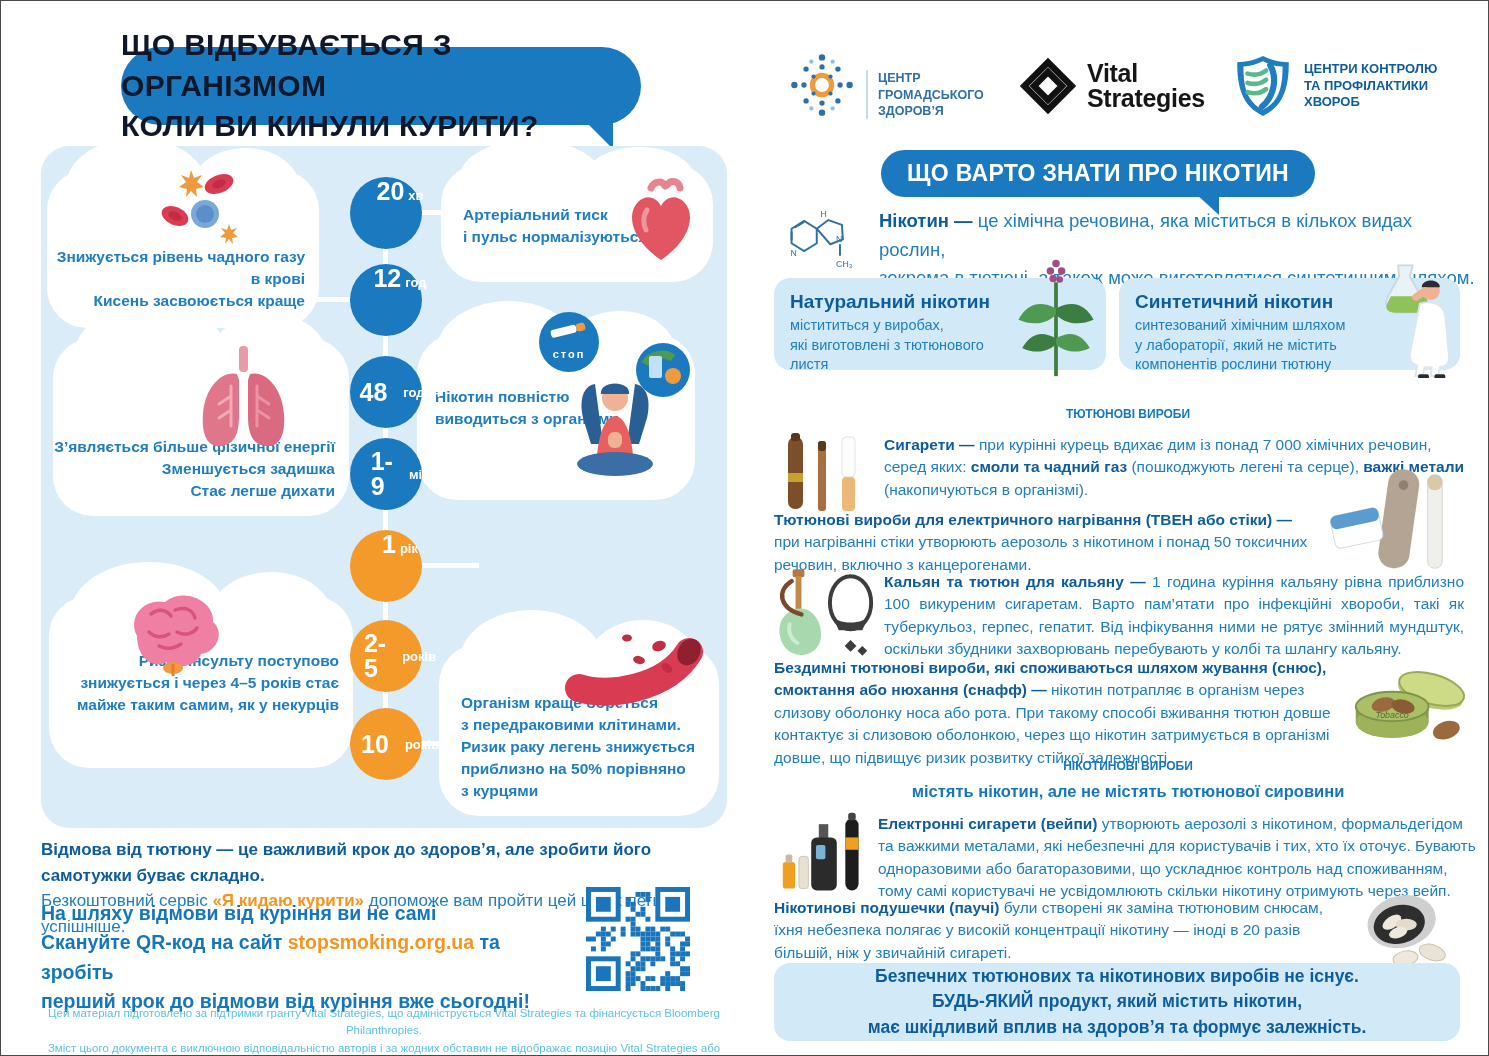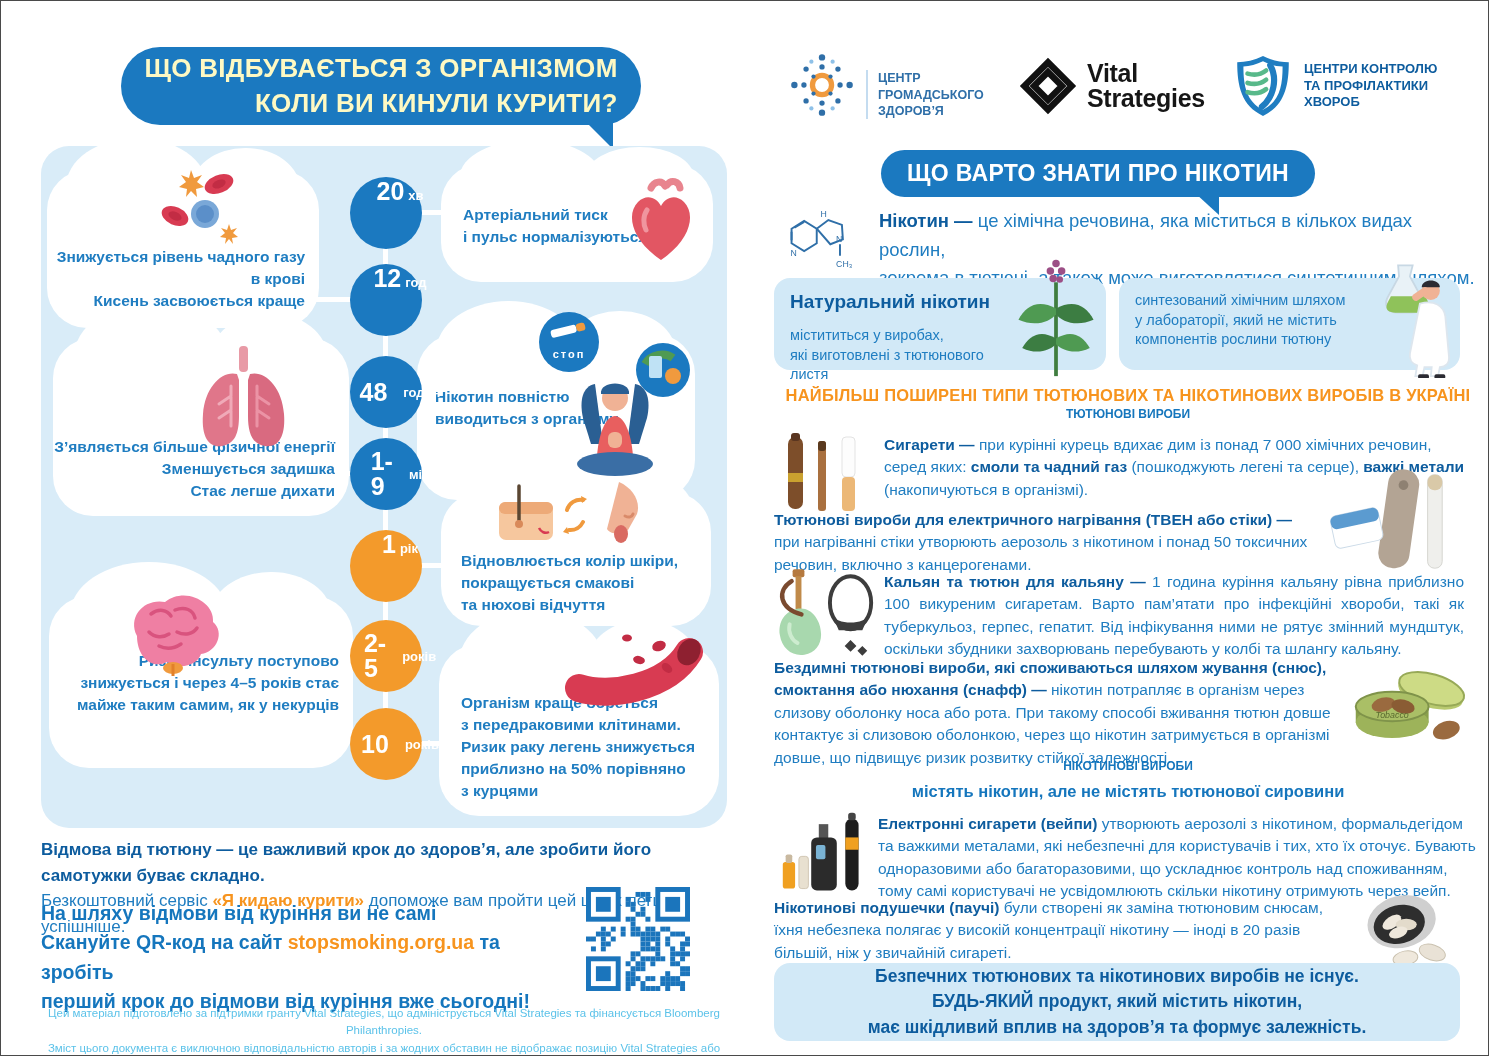--- a/index.html
+++ b/index.html
@@ -7,21 +7,21 @@
   .page { position:relative; width:1489px; height:1056px; background:#fff; border:1px solid #4a4a4a; overflow:hidden; }
   .pre { white-space:pre-line; }
   .b { font-weight:700; color:#0d5c9e; }
 
   
   .left-col { position:absolute; left:0; top:0; width:765px; height:1056px; }
   .title-bubble { position:absolute; left:120px; top:46px; width:520px; height:78px;
     background:#1b79c0; border-radius:40px; display:flex; align-items:center; justify-content:center; }
   .title-bubble:after { content:""; position:absolute; right:28px; bottom:-24px; width:0; height:0;
     border-top:30px solid #1b79c0; border-left:30px solid transparent; }
-  .title-bubble .t { color:#fef9c3; font-size:26px; font-weight:700; text-align:right; line-height:1.35; letter-spacing:.3px; }
+  .title-bubble .t { color:#0f172a; font-size:30px; font-weight:700; text-align:left; line-height:1.35; letter-spacing:.3px; }
 
   .panel { position:absolute; left:40px; top:145px; width:686px; height:682px; background:#d9ecf8; border-radius:28px; }
   .vline { position:absolute; left:342px; top:67px; width:5px; height:531px; background:#fff; }
   .stub { position:absolute; height:5px; background:#fff; }
 
   .cloud { position:absolute; background:#fff; border-radius:40px; }
   .cloud:before, .cloud:after { content:""; position:absolute; background:#fff; border-radius:50%; }
   .cloud:before { width:52%; height:62%; top:-20%; left:7%; }
   .cloud:after  { width:40%; height:52%; top:-14%; right:7%; }
   .cloud > * { position:relative; z-index:2; }
@@ -76,21 +76,21 @@
   .r-bubble { position:absolute; left:115px; top:149px; width:434px; height:47px; background:#1b79c0;
     border-radius:24px; display:flex; align-items:center; justify-content:center; }
   .r-bubble:after { content:""; position:absolute; right:96px; bottom:-18px; width:0; height:0;
     border-top:22px solid #1b79c0; border-left:24px solid transparent; }
   .r-bubble .t { color:#fff; font-size:23px; font-weight:700; letter-spacing:.3px; }
 
   .intro-text { position:absolute; left:113px; top:206px; width:600px; font-size:18.5px; line-height:1.55; color:#1f7dc1; }
   .molecule { position:absolute; left:12px; top:198px; }
 
   .type-box { position:absolute; top:277px; height:92px; background:#d2e9f7; border-radius:16px; padding:13px 16px; }
-  .type-box .tb-title { font-size:19px; font-weight:700; color:#0d5c9e; margin-bottom:13px; }
+  .type-box .tb-title { font-size:19px; font-weight:700; color:#0d5c9e; margin-bottom:3px; }
   .type-box .tb-body { font-size:14.5px; color:#1f7dc1; line-height:1.35; }
   .box-nat { left:8px; width:332px; }
   .box-syn { left:353px; width:341px; }
   .plant-icon { position:absolute; right:2px; top:-22px; }
   .scientist-icon { position:absolute; right:2px; top:-18px; }
 
   .h-orange { position:absolute; left:0; top:385px; width:100%; text-align:center;
     color:#f7941e; font-size:16.5px; font-weight:700; letter-spacing:.2px; }
   .h-blue { position:absolute; left:0; width:100%; text-align:center; color:#1576bd; font-size:12px; font-weight:800; }
   .h-tobacco { top:406px; }
@@ -193,37 +193,20 @@
           <path d="M56 32C42 28 24 44 22 72c-2 26 8 34 19 32 13-2 17-13 17-30V38z" fill="#e0768a"></path>
           <path d="M69 32c14-4 32 12 34 40 2 26-8 34-19 32-13-2-17-13-17-30V38z" fill="#d96a80"></path>
           <path d="M50 44v40M50 54l-12 8M50 68l-12 8" stroke="#f0aab8" stroke-width="3" fill="none" stroke-linecap="round"></path>
           <path d="M76 44v40M76 54l12 8M76 68l12 8" stroke="#eb93a5" stroke-width="3" fill="none" stroke-linecap="round"></path>
         </svg>
         <div class="ctext pre">З’являється більше фізичної енергії
 Зменшується задишка
 Стає легше дихати</div>
       </div>
 
-      <div class="cloud cl-r cloud-skin">
-        <svg class="cicon" style="left:54px;top:-16px;" width="168" height="72" viewBox="0 0 168 72">
-          <rect x="4" y="26" width="54" height="38" rx="7" fill="#f6c79e"></rect>
-          <rect x="4" y="26" width="54" height="12" rx="6" fill="#edaa78"></rect>
-          <path d="M24 44V10" stroke="#5a4632" stroke-width="3.5" stroke-linecap="round"></path>
-          <circle cx="24" cy="48" r="4" fill="#d98a5a"></circle>
-          <path d="M44 52c2 4 6 6 10 4" stroke="#d83b52" stroke-width="2.5" fill="none"></path>
-          <path d="M72 34a14 14 0 0 1 16-10M88 46a14 14 0 0 1-14 8" stroke="#f09a3e" stroke-width="4" fill="none" stroke-linecap="round"></path>
-          <path d="M86 20l6 3-5 4zM74 58l-6-2 4-5z" fill="#f09a3e"></path>
-          <path d="M124 6c14 6 22 20 18 32l-9 16c-7 6-18 4-21-1" fill="#f0b295"></path>
-          <path d="M130 40c4 2 7 1 8-2" stroke="#d98a6a" stroke-width="3" fill="none" stroke-linecap="round"></path>
-          <ellipse cx="126" cy="58" rx="7" ry="9" fill="#d96a62"></ellipse>
-        </svg>
-        <div class="ctext pre">Відновлюється колір шкіри,
-покращується смакові
-та нюхові відчуття</div>
-      </div>
 
       <div class="cloud cl-l cloud-brain">
         <svg class="cicon" style="left:66px;top:-16px;" width="116" height="100" viewBox="0 0 116 100">
           <path d="M22 56C12 36 30 18 50 22c20-16 50 0 48 20 12 10 4 30-12 32-4 12-22 16-34 8-16 8-30-6-30-26z" fill="#ef7fa3"></path>
           <path d="M36 34c8-6 16-4 20 2M60 30c10-4 18 0 20 8M34 52c6 6 14 6 20 2M62 52c8 4 16 2 20-4M44 66c8 4 16 2 22-2" stroke="#d9537e" stroke-width="3.5" fill="none" stroke-linecap="round"></path>
           <ellipse cx="58" cy="88" rx="10" ry="6" fill="#f09a3e"></ellipse>
           <path d="M58 84v12" stroke="#e2802a" stroke-width="3"></path>
         </svg>
         <div class="ctext pre">Ризик інсульту поступово
 знижується і через 4–5 років стає
@@ -506,36 +489,36 @@
             <circle cx="54" cy="25" r="3.5"></circle>
           </g>
         <path d="M50 56C32 46 18 52 10 68c18 8 34 2 40-6z" fill="#4f9a52"></path>
         <path d="M50 56c18-10 32-4 40 12-18 8-34 2-40-6z" fill="#3c7d42"></path>
         <path d="M50 88C34 78 22 84 14 98c16 8 30 2 36-4z" fill="#3c7d42"></path>
         <path d="M50 88c16-10 28-4 36 10-16 8-30 2-36-4z" fill="#4f9a52"></path>
       </svg>
     </div>
 
     <div class="type-box box-syn">
+      <div class="tb-title">Синтетичний нікотин</div>
       <div class="tb-body pre" style="width:230px;">синтезований хімічним шляхом
 у лабораторії, який не містить
 компонентів рослини тютюну</div>
       <svg class="scientist-icon" width="88" height="118" viewBox="0 0 95 130">
         <path d="M30 6h16l-3 12 13 24c4 9-2 16-11 16H29c-9 0-15-7-11-16l13-24z" fill="#e9f2f7" stroke="#c8d8e4" stroke-width="2"></path>
         <path d="M22 40h38l4 8c3 7-2 10-9 10H27c-7 0-12-3-9-10z" fill="#8fc25a"></path>
         <circle cx="66" cy="34" r="10" fill="#f0b295"></circle>
         <path d="M56 30c0-10 20-10 20 0" fill="#2b2b33"></path>
         <rect x="44" y="40" width="20" height="8" rx="4" fill="#f0b295" transform="rotate(-35 44 40)"></rect>
         <path d="M54 48c16-4 26 2 28 14l4 44c1 8-4 12-10 12l-2 10h-8l1-10h-8l-2 10h-8l2-12c-6-2-9-7-8-13z" fill="#fff" stroke="#dde6ee" stroke-width="2"></path>
         <rect x="52" y="126" width="12" height="5" rx="2" fill="#2b2b33"></rect>
           <rect x="70" y="126" width="12" height="5" rx="2" fill="#2b2b33"></rect>
       </svg>
     </div>
 
-    <div class="h-orange">НАЙБІЛЬШ ПОШИРЕНІ ТИПИ ТЮТЮНОВИХ ТА НІКОТИНОВИХ ВИРОБІВ В УКРАЇНІ</div>
     <div class="h-blue h-tobacco">ТЮТЮНОВІ ВИРОБИ</div>
 
     <svg class="img-cig" width="92" height="84" viewBox="0 0 92 84">
       <rect x="8" y="6" width="15" height="72" rx="7" fill="#7d4e2a"></rect>
       <rect x="8" y="42" width="15" height="9" fill="#caa12f"></rect>
       <rect x="11" y="2" width="9" height="8" rx="3" fill="#5a3520"></rect>
       <rect x="38" y="10" width="8" height="70" rx="3" fill="#a9703f"></rect>
       <rect x="38" y="10" width="8" height="10" rx="3" fill="#5a3a1f"></rect>
       <rect x="62" y="6" width="13" height="40" rx="4" fill="#fdfdfd" stroke="#e3e3e3"></rect>
       <rect x="62" y="46" width="13" height="34" rx="4" fill="#ecb877"></rect>

